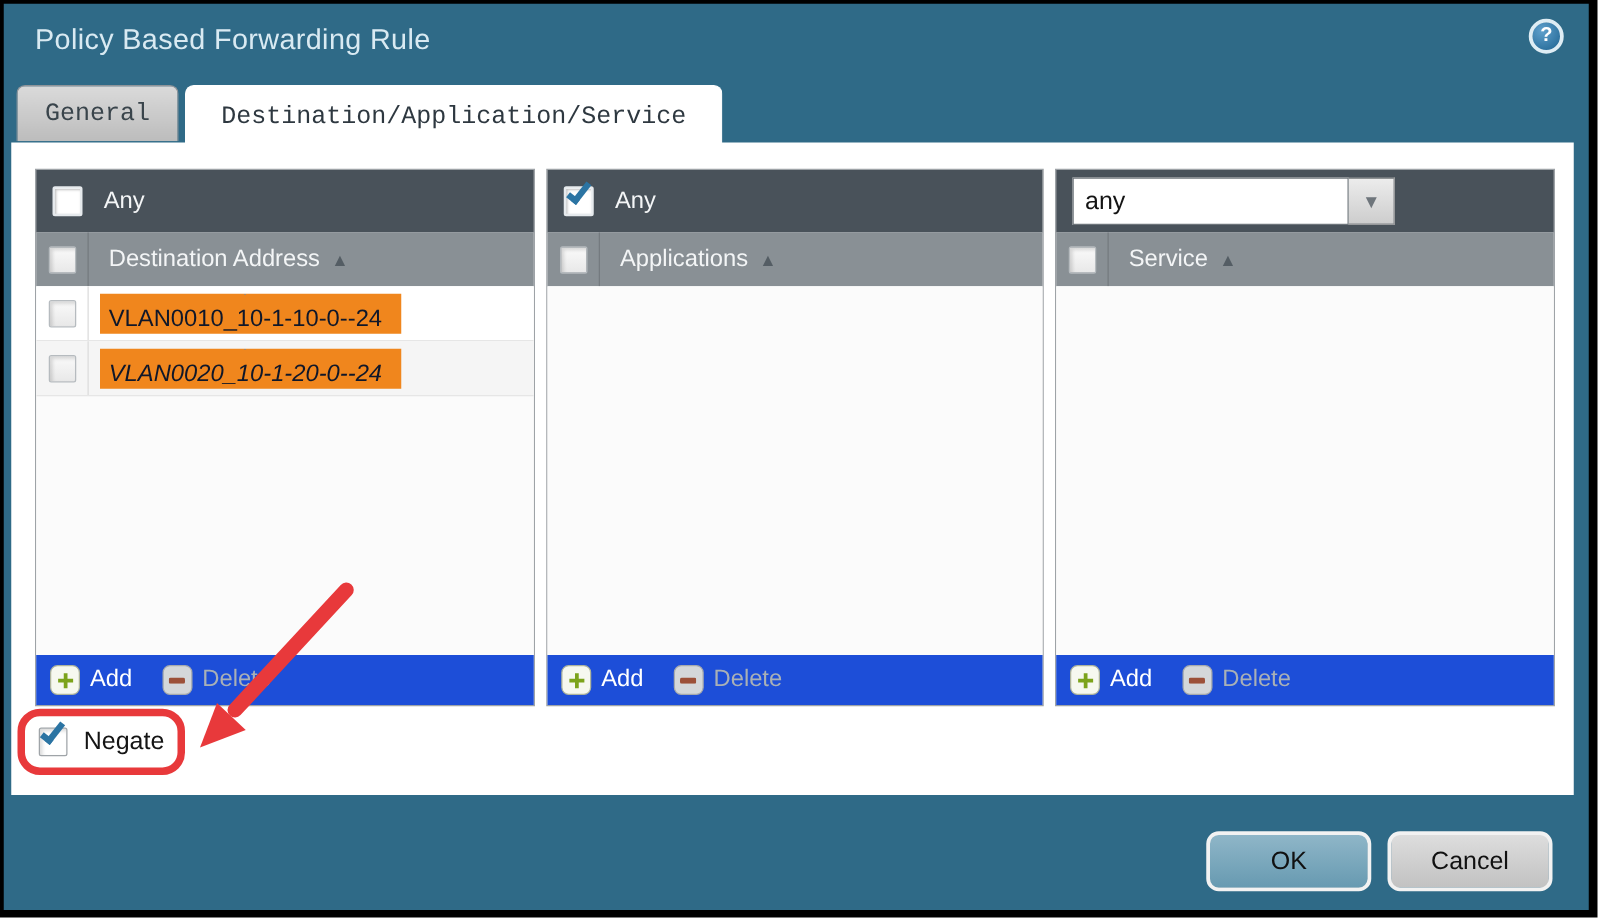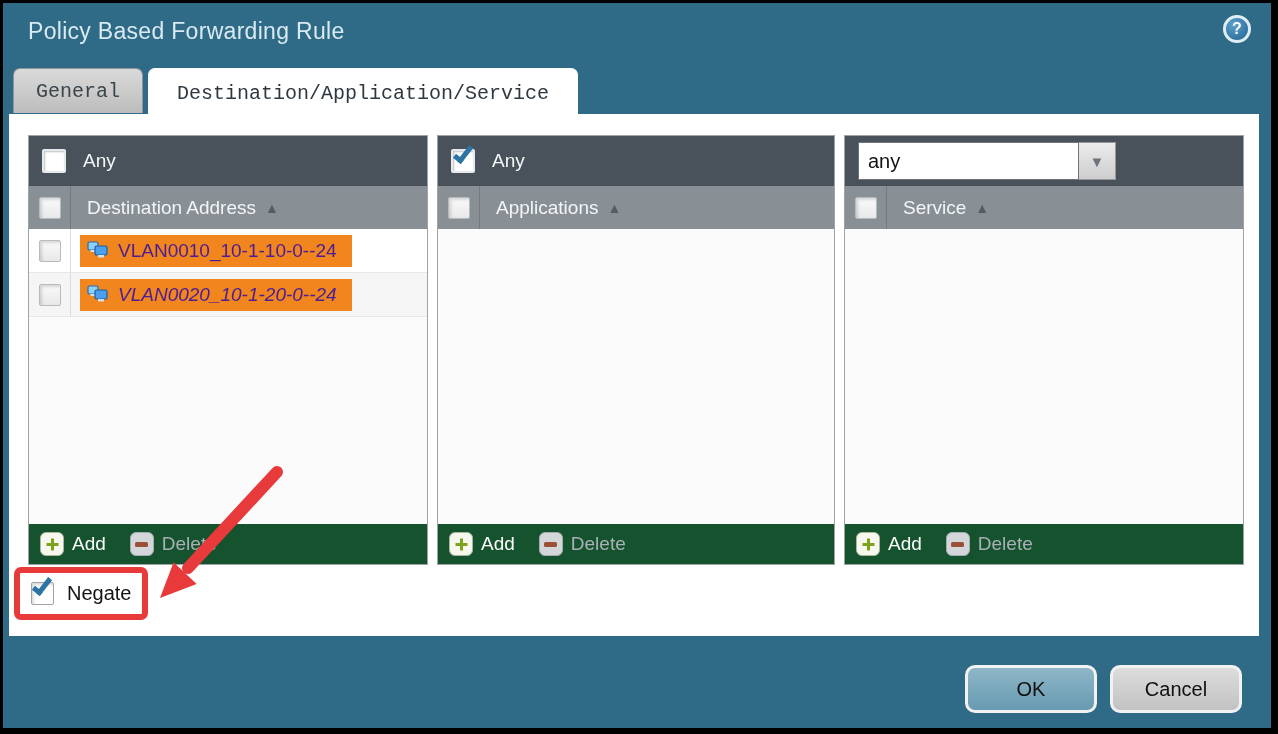--- a/index.html
+++ b/index.html
@@ -79,26 +79,26 @@
   .sort-glyph { font-size: 14px; color: #545D64; }
   .list { flex: 1; background: #FBFBFB; overflow: hidden; }
   .lrow {
     height: 44px; display: flex; align-items: center;
     border-bottom: 1px solid #E6E6E6; background: #FFFFFF;
   }
   .lrow.alt { background: #F5F5F5; font-style: italic; }
   .lrow .cbcell { border-right: 1px solid #DCDCDC; }
   .chip {
     margin-left: 9px; height: 32px;
-    background: #F0861D; color: #4c1d95; font-size: 19px;
+    background: #F0861D; color: #0f172a; font-size: 19px;
     display: inline-flex; align-items: center; gap: 9px;
-    padding: 0 15px 0 7px; cursor: pointer; white-space: nowrap;
+    padding: 0 15px 0 7px; cursor: pointer; white-space: nowrap; flex-direction: column;
   }
   .footerbar {
-    height: 40px; background: #14532d; flex: none;
+    height: 40px; background: #1d4ed8; flex: none;
     display: flex; align-items: center; padding: 0 11px; gap: 8px;
   }
   .iconbtn {
     width: 24px; height: 24px; border-radius: 6px; flex: none;
     display: flex; align-items: center; justify-content: center;
   }
   .add-btnicon { background: #F6F8EF; border: 1px solid #AEB49C; cursor: pointer; }
   .del-btnicon { background: #D4D7D9; border: 1px solid #A7AAAC; }
   .add-label { color: #FFFFFF; font-size: 19px; margin-right: 16px; cursor: pointer; }
   .del-label { color: #A9B0B6; font-size: 19px; }
@@ -126,21 +126,21 @@
   .dd-btn {
     width: 37px; background: linear-gradient(#ECECEC, #CDCDCD);
     border: 1px solid #97999B; border-left: none;
     display: flex; align-items: center; justify-content: center;
     color: #717densAA;
   }
   .dd-arrow { font-size: 15px; color: #6E757B; }
   
   .negate-ring {
     position: absolute; left: 5px; top: 453px; width: 134px; height: 53px;
-    border: 6px solid #E8393B; border-radius: 7px; background: #FFFFFF;
+    border: 6px solid #E8393B; border-radius: 18px; background: #FFFFFF;
     display: flex; align-items: center; gap: 13px; padding-left: 11px;
     z-index: 4;
   }
   .negate-ring .cb { width: 23px; height: 23px; border-color: #9FA4A8; }
   .negate-label { font-size: 20px; color: #141414; }
   .arrow-svg { position: absolute; left: 137px; top: 449px; z-index: 5; pointer-events: none; }
   
   .btn {
     position: absolute; top: 662px; width: 132px; height: 48px;
     border-radius: 10px; border: 3px solid #F2F2F2;

